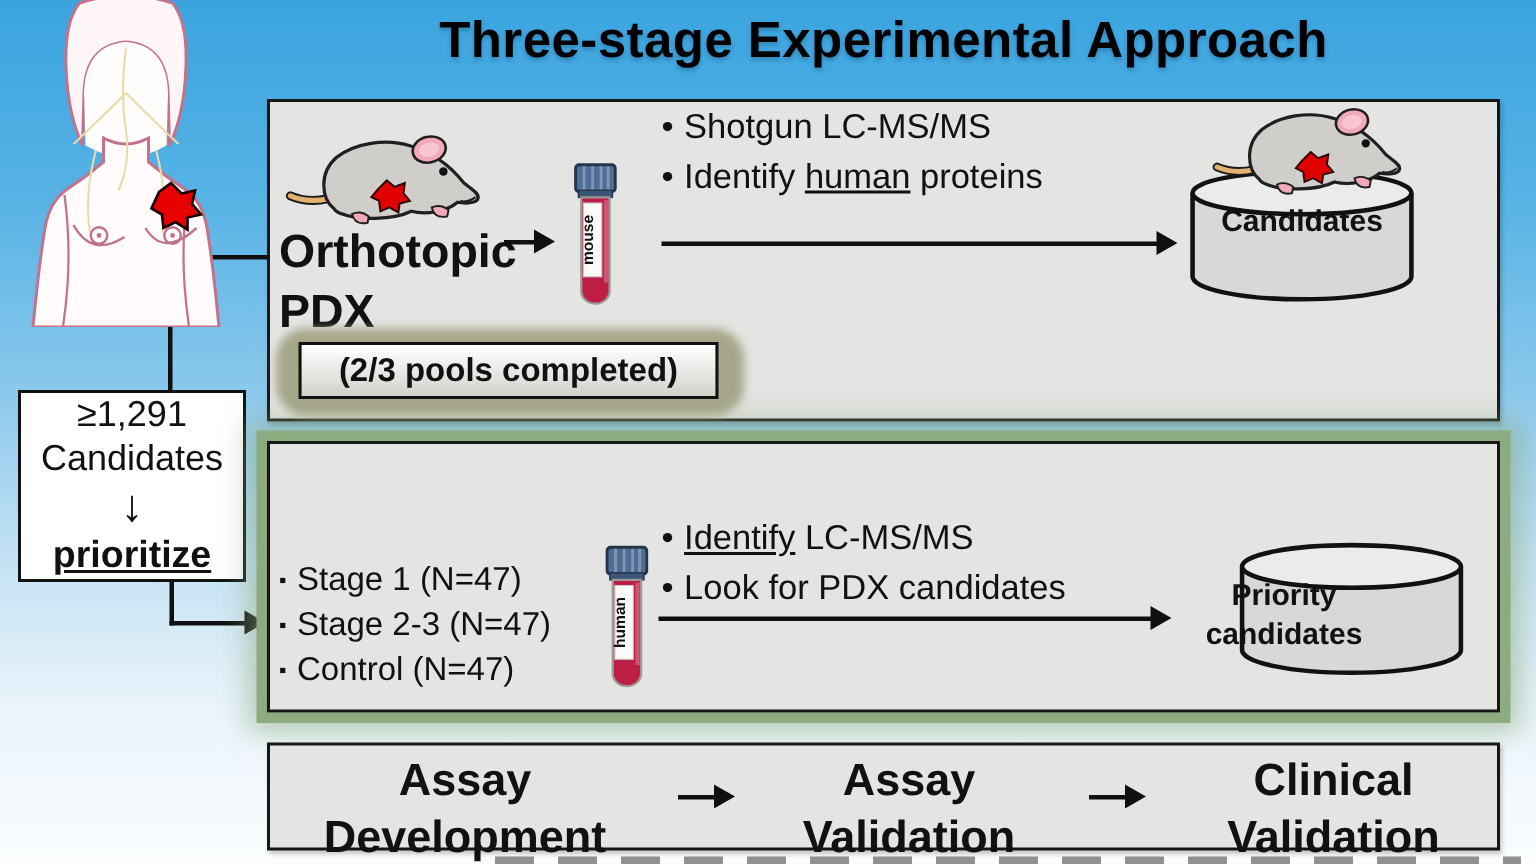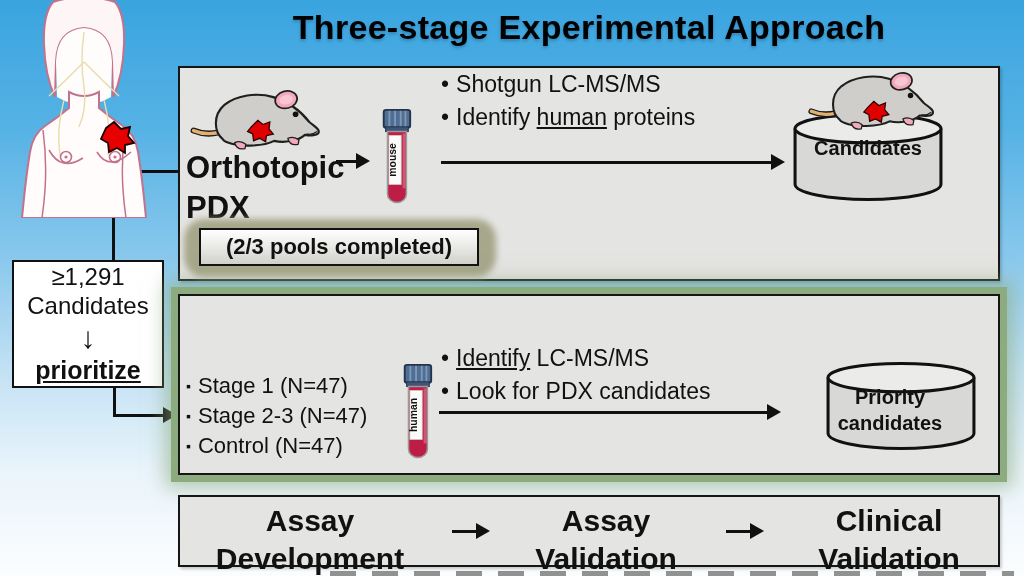--- a/index.html
+++ b/index.html
@@ -190,21 +190,21 @@
   </div>
 </div>
 
 <div class="hl" style="left:439px;top:411px;width:330px;"></div>
 <div class="ah-r" style="left:767px;top:404px;"></div>
 
 <svg style="position:absolute;left:824px;top:360px;" width="154" height="94" viewBox="0 0 152 92">
   <path d="M4 17 V72 a72 15 0 0 0 144 0 V17" fill="#D8D8D6" stroke="#111" stroke-width="3"></path>
   <ellipse cx="76" cy="17" rx="72" ry="14" fill="#EBEBE9" stroke="#111" stroke-width="3"></ellipse>
 </svg>
-<div class="cyl-label" style="left:824px;top:384px;width:132px;">
+<div class="cyl-label" style="left:790px;top:384px;width:132px;">
   <div>Priority</div>
   <div>candidates</div>
 </div>
 
 <div class="panel" style="left:178px;top:495px;width:822px;height:72px;"></div>
 
 <div class="step" style="left:190px;width:240px;">
   <div>Assay</div>
   <div>Development</div>
 </div>

